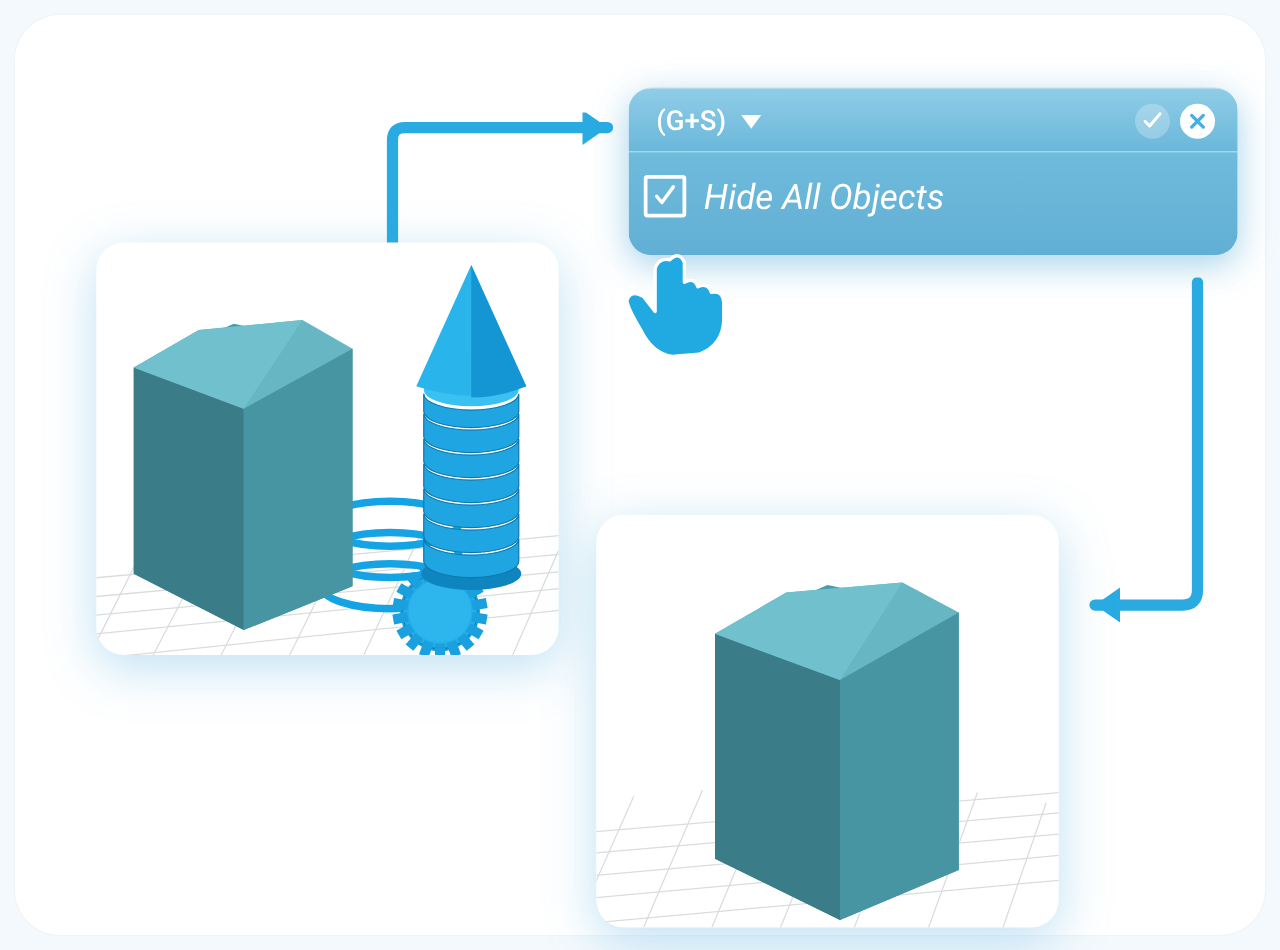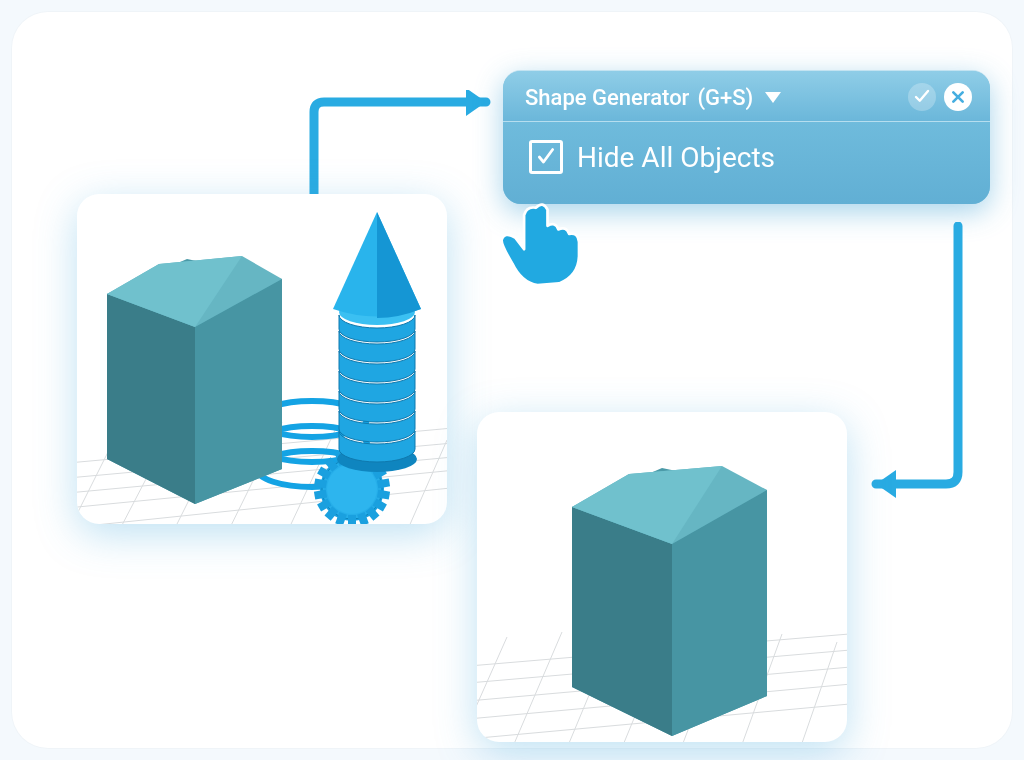--- a/index.html
+++ b/index.html
@@ -48,22 +48,23 @@
     width:28px;height:28px;border-radius:50%;
     display:flex;align-items:center;justify-content:center;
     flex-shrink:0;
   }
   .ok-btn{background:rgba(255,255,255,.25);}
   .ok-btn svg{width:18px;height:18px}
   .close-btn{background:#fff;}
   .close-btn svg{width:16px;height:16px}
   .panel-body{
     background:linear-gradient(#6fbbdc,#61afd4);
-    padding:18px 22px 30px 26px;
+    padding:18px 22px 30px 12px;
     color:#fff;
+    font-style:italic;
   }
   .check-row{
     display:flex;align-items:center;gap:14px;
     font-size:28px;font-weight:400;
   }
   .check{
     width:28px;height:28px;flex-shrink:0;
     border:3px solid #fff;border-radius:3px;
     display:flex;align-items:center;justify-content:center;
   }
@@ -97,21 +98,20 @@
 
 <div class="canvas">
 
   <svg class="arrow" style="left:284px;top:78px;width:220px;height:120px" viewBox="0 0 220 120">
     <path d="M18 118 L18 22 Q18 12 28 12 L190 12" fill="none" stroke="#29abe2" stroke-width="9" stroke-linecap="round"></path>
     <path d="M190 12 l-20 -14 v28 z" fill="#29abe2"></path>
   </svg>
 
   <div class="panel">
     <div class="panel-title">
-      <span>Shape Generator</span>
       <span>(G+S)</span>
       <span class="tri"></span>
       <span class="spacer"></span>
       <span class="icon-btn ok-btn">
         <svg viewBox="0 0 24 24">
           <path d="M4 12 l5 5 11-13" fill="none" stroke="#fff" stroke-width="3.2" stroke-linecap="round" stroke-linejoin="round"></path>
         </svg>
       </span>
       <span class="icon-btn close-btn">
         <svg viewBox="0 0 24 24">

